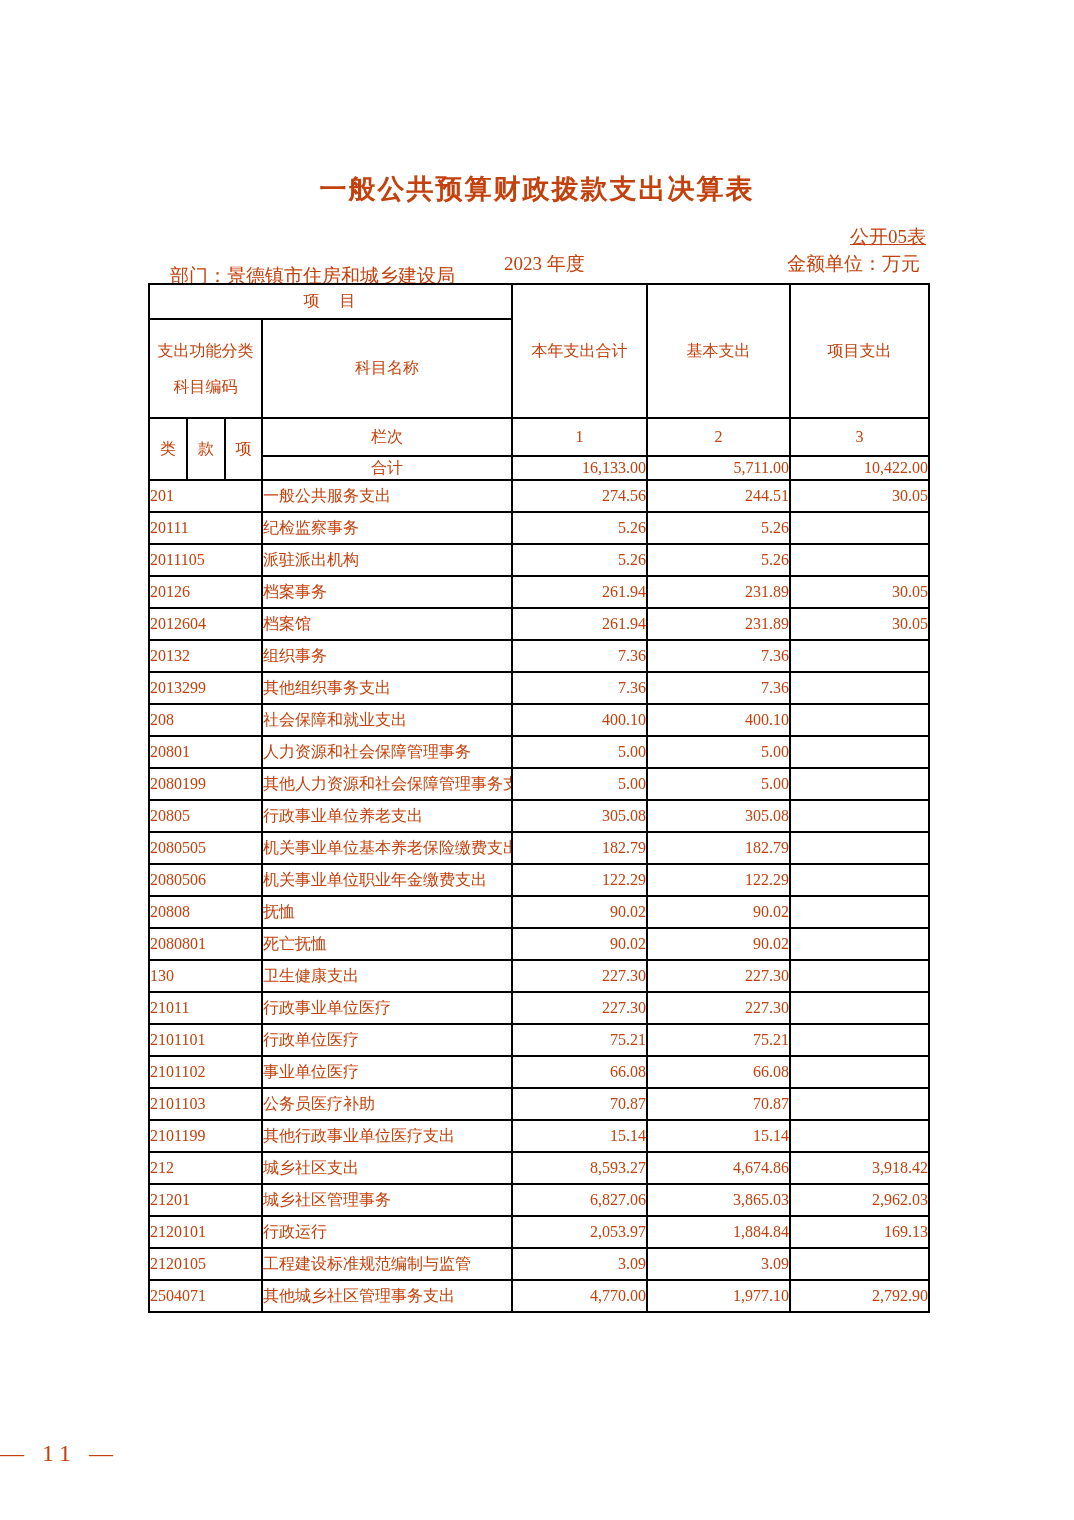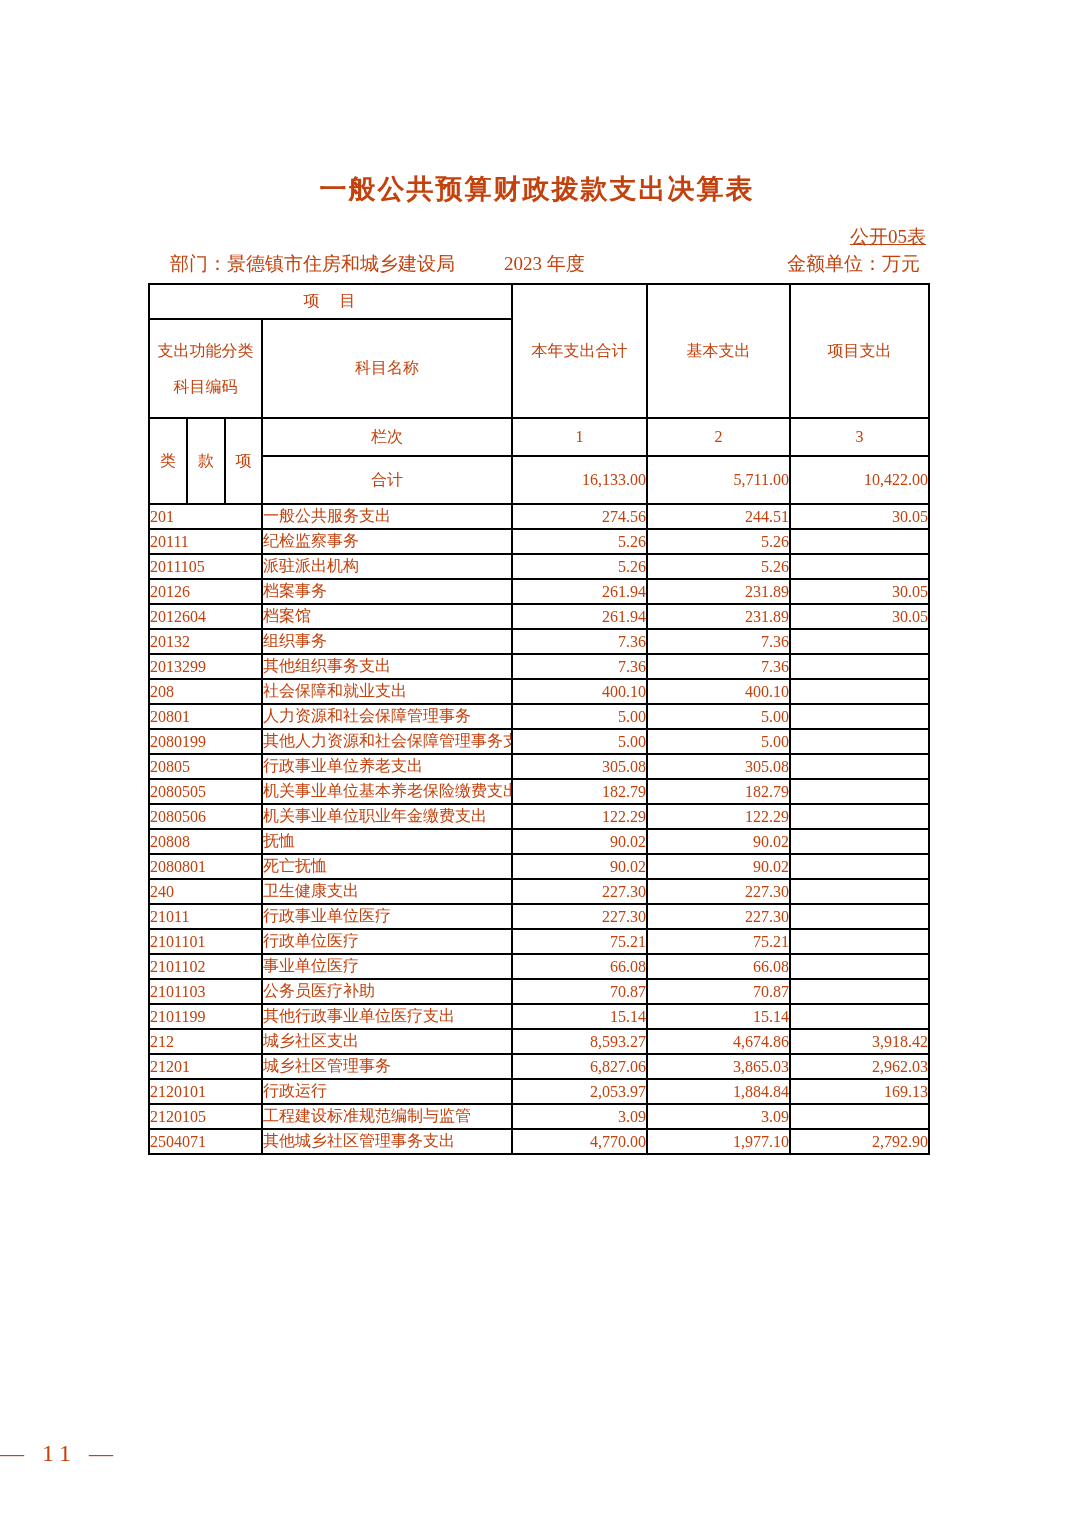--- a/index.html
+++ b/index.html
@@ -34,21 +34,21 @@
     text-decoration: underline;
   }
   .meta-row {
     position: absolute;
     top: 216px;
     left: 148px;
     width: 780px;
     height: 30px;
     font-size: 19px;
   }
-  .meta-dept { position: absolute; left: 22px; top: 0; }
+  .meta-dept { position: absolute; left: 22px; top: 12px; }
   .meta-year { position: absolute; left: 356px; top: 0; }
   .meta-unit { position: absolute; right: 8px; top: 0; }
 
   table.budget {
     position: absolute;
     top: 248px;
     left: 148px;
     width: 780px;
     border-collapse: collapse;
     table-layout: fixed;
@@ -60,22 +60,22 @@
     vertical-align: middle;
     overflow: hidden;
     white-space: nowrap;
   }
   .th-cell { text-align: center; font-size: 17px; }
   .project-cell { letter-spacing: 2px; }
   .code-label-line { text-align: center; line-height: 36px; }
   tr.h-project { height: 35px; }
   tr.h-header  { height: 99px; }
   tr.h-rank    { height: 38px; }
-  tr.h-total   { height: 48px; }
-  tbody.data tr { height: 25px; }
+  tr.h-total   { height: 24px; }
+  tbody.data tr { height: 32px; }
   .code-cell { text-align: left; padding-left: 10px; }
   .name-cell { text-align: left; padding-left: 8px; }
   .num-cell  { text-align: right; padding-right: 10px; }
   .center-cell { text-align: center; }
   .page-number {
     position: absolute;
     top: 1405px;
     left: 0;
     width: 100%;
     text-align: left;
@@ -238,21 +238,21 @@
       <td class="num-cell"></td>
     </tr>
         <tr>
       <td colspan="3" class="code-cell">2080801</td>
       <td class="name-cell">死亡抚恤</td>
       <td class="num-cell">90.02</td>
       <td class="num-cell">90.02</td>
       <td class="num-cell"></td>
     </tr>
         <tr>
-      <td colspan="3" class="code-cell">240</td>
+      <td colspan="3" class="code-cell">130</td>
       <td class="name-cell">卫生健康支出</td>
       <td class="num-cell">227.30</td>
       <td class="num-cell">227.30</td>
       <td class="num-cell"></td>
     </tr>
         <tr>
       <td colspan="3" class="code-cell">21011</td>
       <td class="name-cell">行政事业单位医疗</td>
       <td class="num-cell">227.30</td>
       <td class="num-cell">227.30</td>

